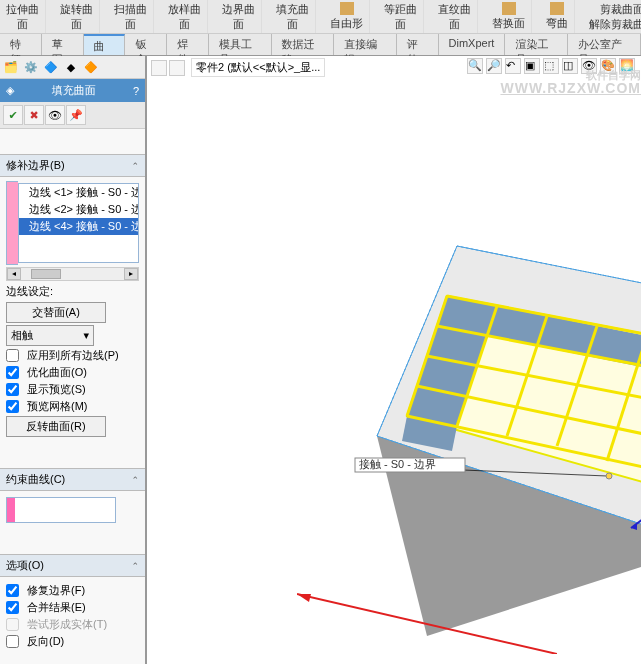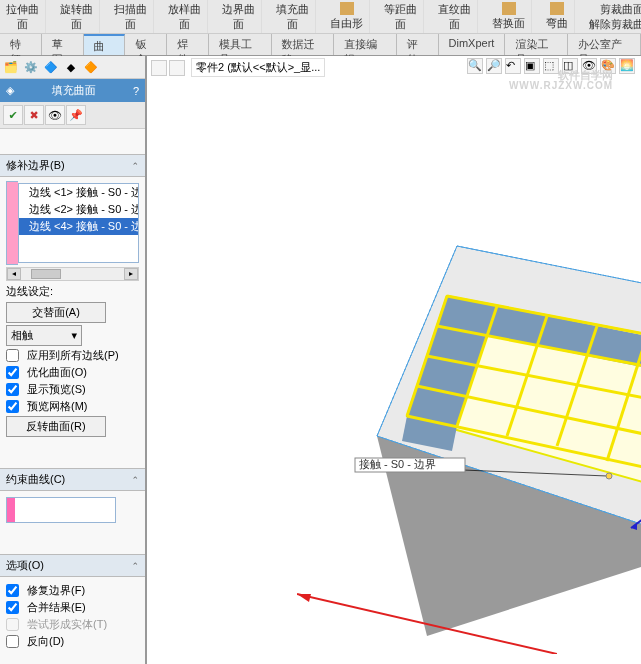--- a/index.html
+++ b/index.html
@@ -29,35 +29,35 @@
 .listbox { border: 1px solid #97b5d6; background: #fff; height: 80px; overflow: auto; margin: 2px 0; font-size: 10px; }
 .listbox-row { padding: 1px 10px; white-space: nowrap; }
 .listbox-row.selected { background: #2f6fc9; color: #fff; }
 
 .scrollbar-h { display: flex; align-items: center; height: 14px; border: 1px solid #ccc; background: #eee; margin-top: 2px; }
 .scrollbar-h .arrow { width: 14px; height: 12px; background: #ddd; border: 1px solid #bbb; text-align: center; font-size: 8px; }
 .scrollbar-h .thumb { width: 30px; height: 10px; background: #ccc; border: 1px solid #aaa; margin-left: 10px; }
 
 .label { margin: 3px 0; display: block; }
 .btn { border: 1px solid #999; background: #f0f0f0; padding: 2px 8px; margin: 2px 0; display: block; width: 100px; cursor: pointer; }
-.select { border: 1px solid #999; background: #f0f0f0; padding: 2px 4px; width: 76px; display: flex; justify-content: space-between; align-items: center; cursor: pointer; margin: 2px 0; }
+.select { border: 1px solid #999; background: #f0f0f0; padding: 2px 4px; width: 88px; display: flex; justify-content: space-between; align-items: center; cursor: pointer; margin: 2px 0; }
 .checkbox-row { display: flex; align-items: center; gap: 8px; margin: 2px 0; }
 .checkbox-row input { margin: 0; }
 
 .colorbox { width: 110px; height: 26px; border: 1px solid #97b5d6; background: #fff; margin: 2px 0; display: flex; }
 .colorbox .stripe { width: 8px; background: #ff69b4; }
 
 .viewport { flex: 1; position: relative; background: #fff; }
 .viewport-toolbar { position: absolute; top: 2px; left: 4px; display: flex; gap: 2px; align-items: center; }
 .vp-btn { width: 16px; height: 16px; border: 1px solid #ccc; background: #f5f5f5; }
 .doc-title { font-size: 11px; padding: 1px 4px; border: 1px solid #ddd; background: #fff; margin-left: 4px; }
 .viewport-tools-right { position: absolute; top: 2px; right: 6px; display: flex; gap: 3px; }
 
-.watermark { position: absolute; top: 14px; right: 28px; color: #d4d4d4; font-size: 22px; font-weight: bold; text-align: right; line-height: 1; pointer-events: none; }
-.watermark .sub { font-size: 10px; letter-spacing: 1px; }
+.watermark { position: absolute; top: 14px; right: 0; color: #d4d4d4; font-size: 22px; font-weight: bold; text-align: right; line-height: 1; pointer-events: none; }
+.watermark .sub { font-size: 14px; letter-spacing: 1px; text-decoration: underline; }
 
 .canvas { position: absolute; top: 60px; left: 160px; width: 470px; height: 550px; }
 
 .arrow-line { position: absolute; top: 498px; left: 150px; width: 260px; height: 100px; pointer-events: none; }
 
 .chevron { font-size: 9px; color: #666; }
 </style>
 </head>
 <body>
 

